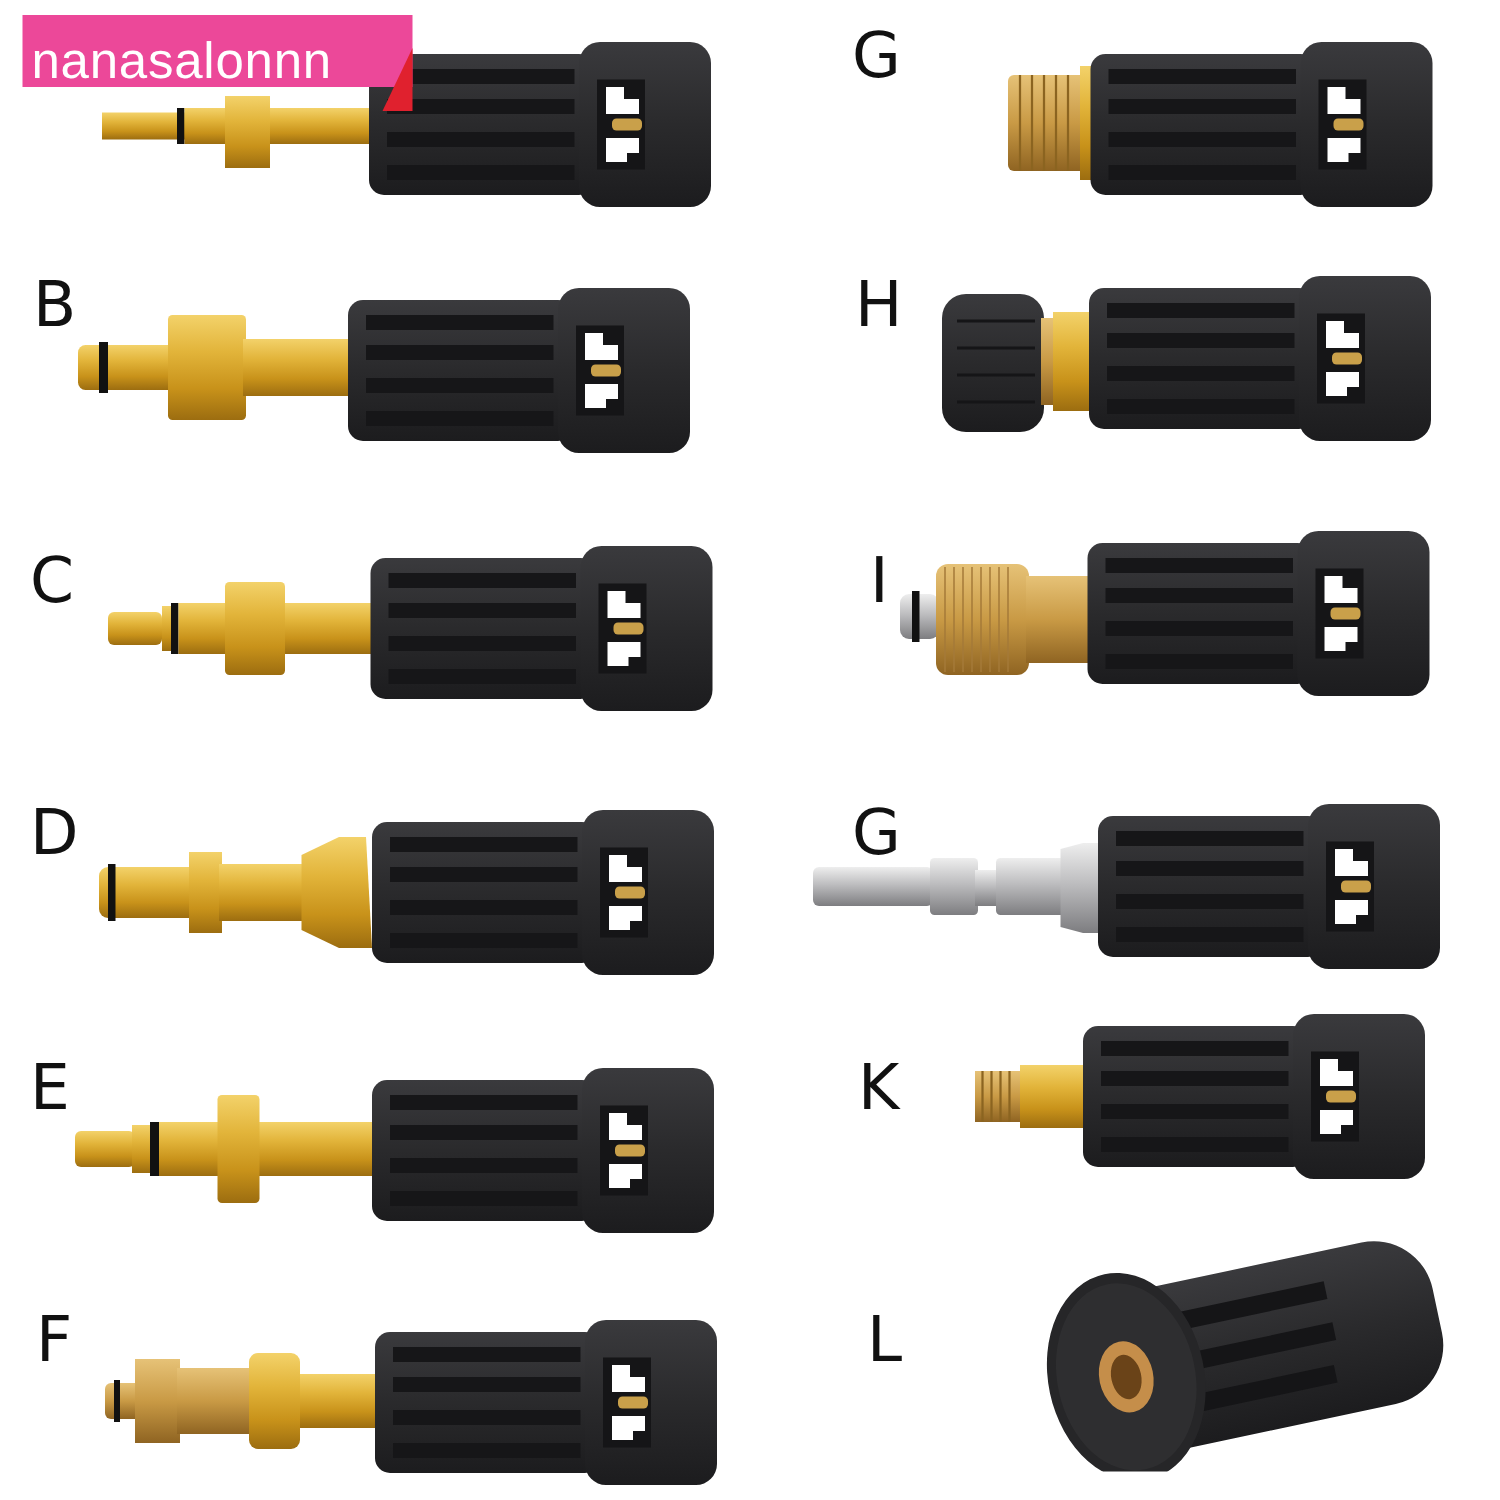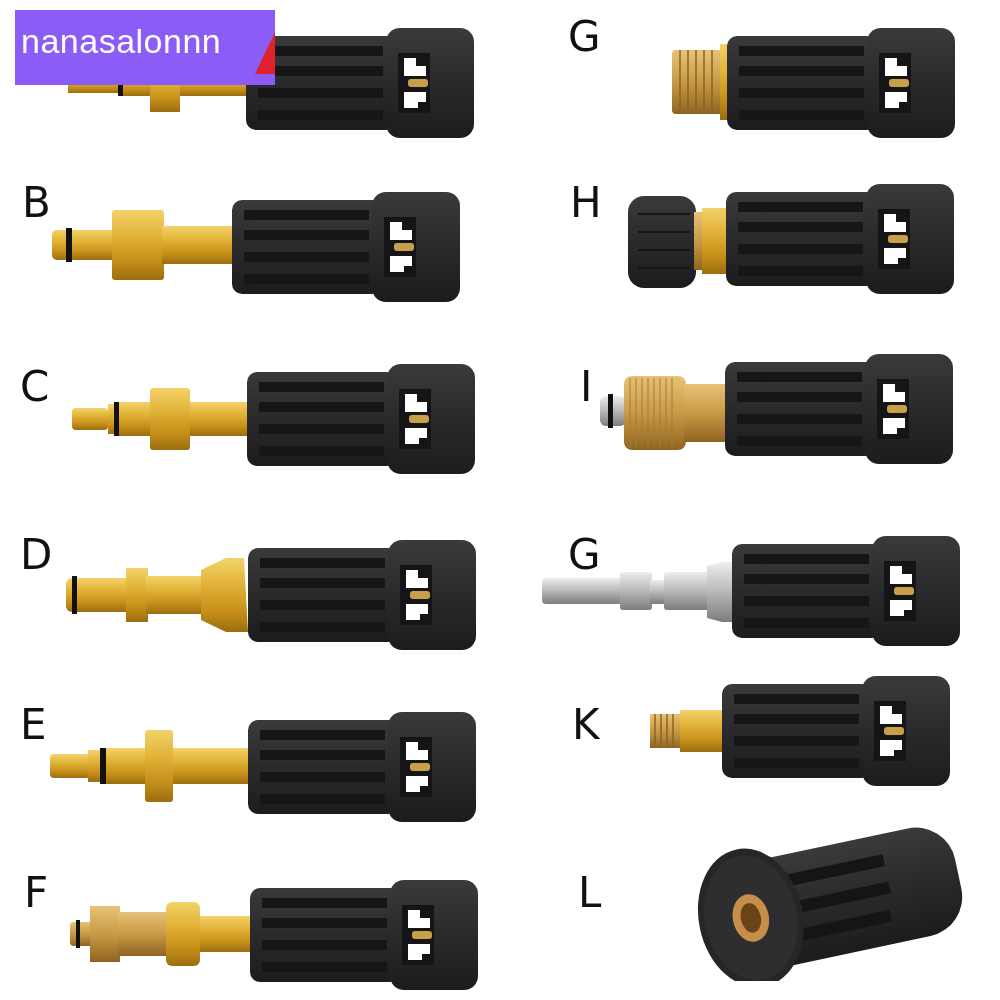--- a/index.html
+++ b/index.html
@@ -1,17 +1,17 @@
 <!DOCTYPE html>
 <html><head>
 <meta charset="utf-8">
 <style>
   html, body { margin:0; padding:0; background:#ffffff; }
   body { width:1000px; height:1000px; position:relative; overflow:hidden; font-family:"Liberation Sans", sans-serif; }
-  .watermark { position:absolute; left:15px; top:10px; width:260px; height:75px; background:#8b5cf6; z-index:5; }
+  .watermark { position:absolute; left:15px; top:10px; width:260px; height:48px; background:#ec4899; z-index:5; }
   .watermark .txt { position:absolute; left:6px; top:12px; color:#ffffff; font-size:34px; letter-spacing:0.5px; }
   .watermark .red { position:absolute; right:0; top:22px; width:0; height:0; border-left:20px solid transparent; border-bottom:42px solid #e0212e; }
   .label { position:absolute; font-size:42px; color:#111; font-family:"DejaVu Sans", sans-serif; }
   .item { position:absolute; }
   svg { display:block; }
 </style>
 </head>
 <body>
 
 <svg width="0" height="0" style="position:absolute">

